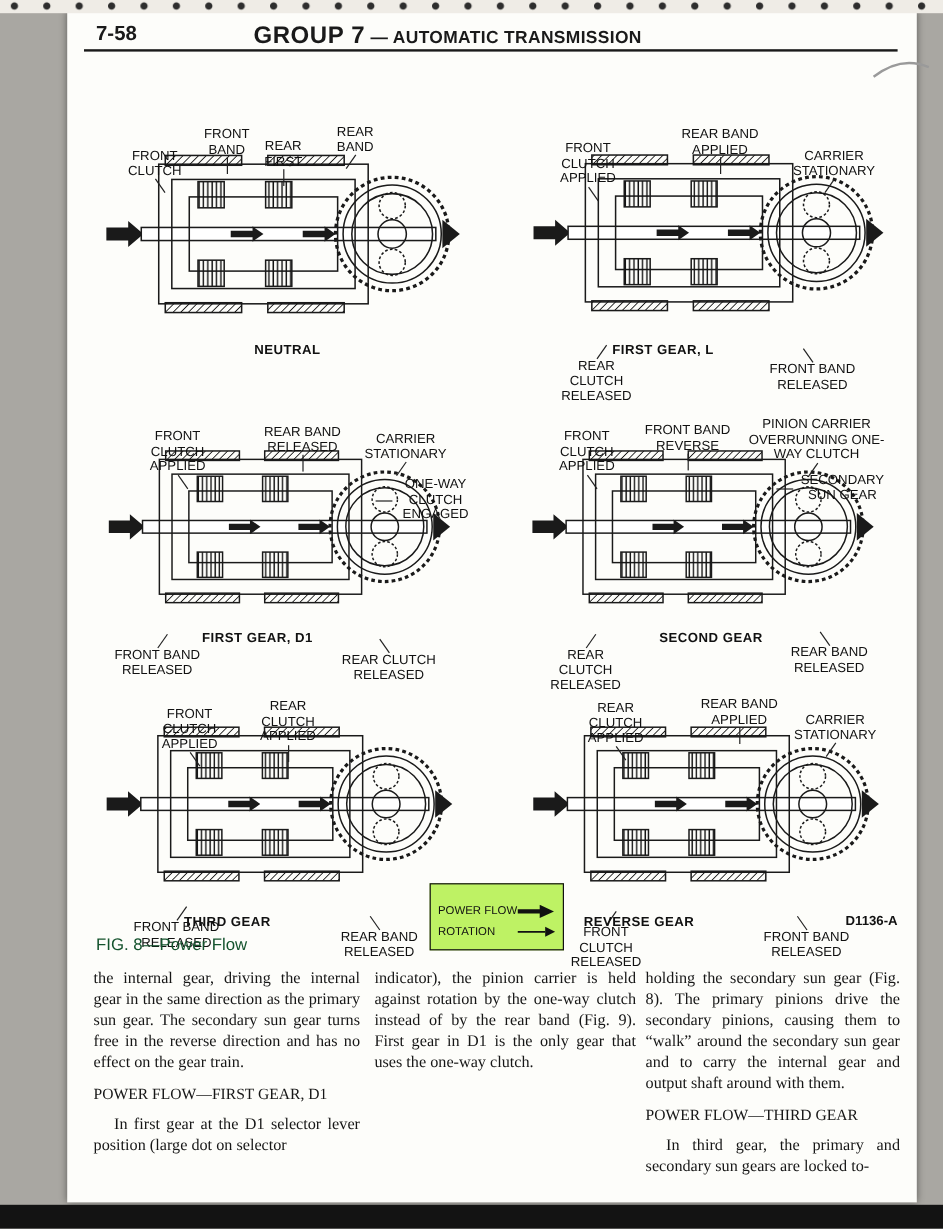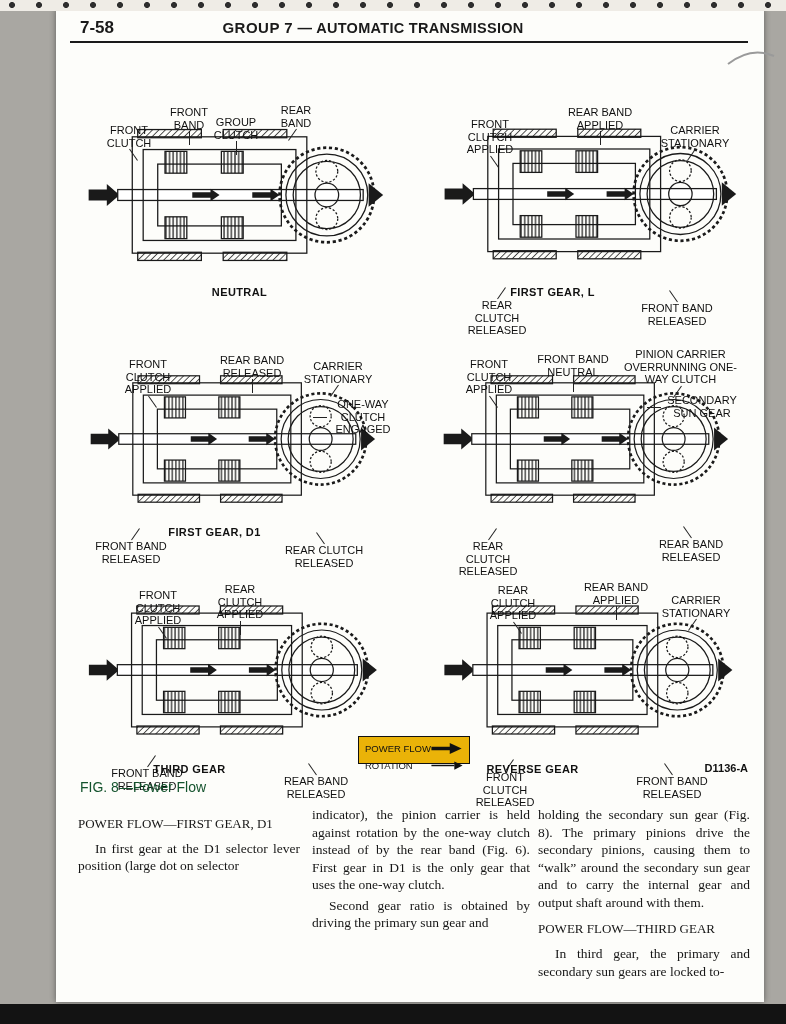--- a/index.html
+++ b/index.html
@@ -8,41 +8,41 @@
   .perf{position:absolute;left:0;top:0;width:100%;height:11px;background:#efece6;
         background-image:radial-gradient(circle at 12px 5px,#2e2e2e 2.6px,rgba(0,0,0,0) 3.4px);
         background-size:27px 11px;z-index:5;}
   .paper{position:absolute;left:56px;top:9px;width:708px;height:993px;background:#fdfdfa;
          box-shadow:0 0 6px rgba(0,0,0,.45);}
   .bottombar{position:absolute;left:0;bottom:0;width:100%;height:20px;background:#131313;z-index:6;}
   .curl{position:absolute;left:726px;top:44px;z-index:4;}
 
   .pagenum{position:absolute;left:80px;top:18px;font-weight:bold;font-size:17px;color:#1a1a1a;}
   .hgroup{position:absolute;left:0;right:40px;top:19px;text-align:center;color:#1a1a1a;}
-  .hgroup .g{font-weight:bold;font-size:15px;letter-spacing:.5px;}
+  .hgroup .g{font-weight:bold;font-size:20px;letter-spacing:.5px;}
   .hgroup .t{font-weight:bold;font-size:14.5px;letter-spacing:.3px;}
   .hrule{position:absolute;left:70px;top:41px;width:678px;height:2px;background:#1a1a1a;}
 
   .figure{position:absolute;}
   .art{position:absolute;}
   .lbl{position:absolute;font-size:11px;line-height:1.15;text-align:center;color:#111;margin-top:36px;}
   .ld::after,.ld-l::after,.ld-r::after{content:"";position:absolute;left:50%;top:100%;
       width:1px;height:14px;background:#222;}
   .ld-l::after{transform-origin:top center;transform:rotate(35deg);}
   .ld-r::after{transform-origin:top center;transform:rotate(-35deg);}
   .lu::after,.lu-l::after,.lu-r::after{content:"";position:absolute;left:50%;bottom:100%;
       width:1px;height:14px;background:#222;}
   .lu-l::after{transform-origin:bottom center;transform:rotate(-35deg);}
   .lu-r::after{transform-origin:bottom center;transform:rotate(35deg);}
   .ll::before{content:"";position:absolute;right:100%;top:50%;width:14px;height:1px;background:#222;}
   .figcap{position:absolute;left:0;right:0;bottom:2px;text-align:center;
           font-weight:bold;font-size:11px;letter-spacing:.4px;color:#111;}
 
-  .legendbox{position:absolute;left:358px;top:736px;width:112px;height:28px;border:1.4px solid #111;
-             background:#eab308;padding:3px 6px;box-sizing:border-box;}
+  .legendbox{position:absolute;left:358px;top:736px;width:112px;height:56px;border:1.4px solid #111;
+             background:#bef264;padding:14px 6px;box-sizing:border-box;}
   .legrow{display:flex;align-items:center;justify-content:space-between;height:17px;
           font-size:9.5px;color:#111;}
   .arr{width:32px;height:11px;}
 
   .figcode{position:absolute;left:668px;top:762px;width:80px;text-align:right;
            font-weight:bold;font-size:11px;color:#111;}
   .figlabel{position:absolute;left:80px;top:779px;font-weight:normal;font-size:14px;color:#14532d;}
 
   .col{position:absolute;top:806px;font-family:"Liberation Serif",serif;font-size:13.5px;
        line-height:1.3;color:#161616;}
@@ -103,21 +103,21 @@
     <span class="t">— AUTOMATIC TRANSMISSION</span>
   </div>
   <div class="hrule"></div>
 
   <div class="figure" style="left:72px;top:58px;width:335px;height:242px">
     <svg class="art" style="left:13px;top:52px;width:300px;height:170px" viewBox="0 0 330 180">
         <use href="#trans-art"></use>
       </svg>
     <span class="lbl ld-r" style="left:33px;top:30px;width:48px">FRONT CLUTCH</span>
     <span class="lbl ld" style="left:93px;top:12px;width:48px">FRONT BAND</span>
-    <span class="lbl ld" style="left:140px;top:22px;width:48px">GROUP CLUTCH</span>
+    <span class="lbl ld" style="left:140px;top:22px;width:48px">REAR FIRST</span>
     <span class="lbl ld-l" style="left:200px;top:10px;width:48px">REAR BAND</span>
     <span class="figcap">NEUTRAL</span>
   </div>
 
   <div class="figure" style="left:425px;top:58px;width:335px;height:242px">
     <svg class="art" style="left:12px;top:55px;width:305px;height:162px" viewBox="0 0 330 180">
         <use href="#trans-art"></use>
       </svg>
     <span class="lbl ld-r" style="left:30px;top:24px;width:70px">FRONT CLUTCH APPLIED</span>
     <span class="lbl ld" style="left:140px;top:12px;width:70px">REAR BAND APPLIED</span>
@@ -138,25 +138,26 @@
     <span class="lbl lu-r" style="left:22px;top:192px;width:74px">FRONT BAND RELEASED</span>
     <span class="lbl lu-l" style="left:212px;top:196px;width:80px">REAR CLUTCH RELEASED</span>
     <span class="figcap" style="left:60px;right:110px">FIRST GEAR, D1</span>
   </div>
 
   <div class="figure" style="left:425px;top:312px;width:335px;height:228px">
     <svg class="art" style="left:6px;top:48px;width:308px;height:158px" viewBox="0 0 330 180">
         <use href="#trans-art"></use>
       </svg>
     <span class="lbl ld-r" style="left:28px;top:10px;width:72px">FRONT CLUTCH APPLIED</span>
-    <span class="lbl ld" style="left:112px;top:5px;width:72px">FRONT BAND NEUTRAL</span>
+    <span class="lbl ld" style="left:112px;top:5px;width:72px">FRONT BAND REVERSE</span>
     <span class="lbl ld-l" style="left:198px;top:0px;width:115px">PINION CARRIER OVERRUNNING ONE-WAY CLUTCH</span>
     <span class="lbl ll" style="left:236px;top:46px;width:82px">SECONDARY SUN GEAR</span>
     <span class="lbl lu-r" style="left:25px;top:192px;width:76px">REAR CLUTCH RELEASED</span>
     <span class="lbl lu-l" style="left:228px;top:190px;width:76px">REAR BAND RELEASED</span>
+    <span class="figcap">SECOND GEAR</span>
   </div>
 
   <div class="figure" style="left:72px;top:545px;width:335px;height:232px">
     <svg class="art" style="left:10px;top:45px;width:300px;height:160px" viewBox="0 0 330 180">
         <use href="#trans-art"></use>
       </svg>
     <span class="lbl ld-r" style="left:50px;top:8px;width:72px">FRONT CLUTCH APPLIED</span>
     <span class="lbl ld" style="left:130px;top:2px;width:76px">REAR CLUTCH APPLIED</span>
     <span class="lbl lu-r" style="left:38px;top:186px;width:74px">FRONT BAND RELEASED</span>
     <span class="lbl lu-l" style="left:205px;top:194px;width:78px">REAR BAND RELEASED</span>
@@ -188,25 +189,25 @@
         <line x1="0" y1="6" x2="25" y2="6" stroke="#111" stroke-width="1.6"></line>
         <polygon points="25,1.5 34,6 25,10.5" fill="#111"></polygon>
       </svg>
     </div>
   </div>
 
   <div class="figcode">D1136-A</div>
   <div class="figlabel">FIG. 8—Power Flow</div>
 
   <div class="col" style="left:78px;width:222px">
+    <p>the internal gear, driving the internal gear in the same direction as the primary sun gear. The secondary sun gear turns free in the reverse direction and has no effect on the gear train.</p>
     <h3 class="colhead">POWER FLOW—FIRST GEAR, D1</h3>
     <p class="indent">In first gear at the D1 selector lever position (large dot on selector</p>
   </div>
   <div class="col" style="left:312px;width:218px">
-    <p>indicator), the pinion carrier is held against rotation by the one-way clutch instead of by the rear band (Fig. 6). First gear in D1 is the only gear that uses the one-way clutch.</p>
-    <p class="indent">Second gear ratio is obtained by driving the primary sun gear and</p>
+    <p>indicator), the pinion carrier is held against rotation by the one-way clutch instead of by the rear band (Fig. 9). First gear in D1 is the only gear that uses the one-way clutch.</p>
   </div>
   <div class="col" style="left:538px;width:212px">
     <p>holding the secondary sun gear (Fig. 8). The primary pinions drive the secondary pinions, causing them to “walk” around the secondary sun gear and to carry the internal gear and output shaft around with them.</p>
     <h3 class="colhead">POWER FLOW—THIRD GEAR</h3>
     <p class="indent">In third gear, the primary and secondary sun gears are locked to-</p>
   </div>
 </div>
 
 </body></html>

